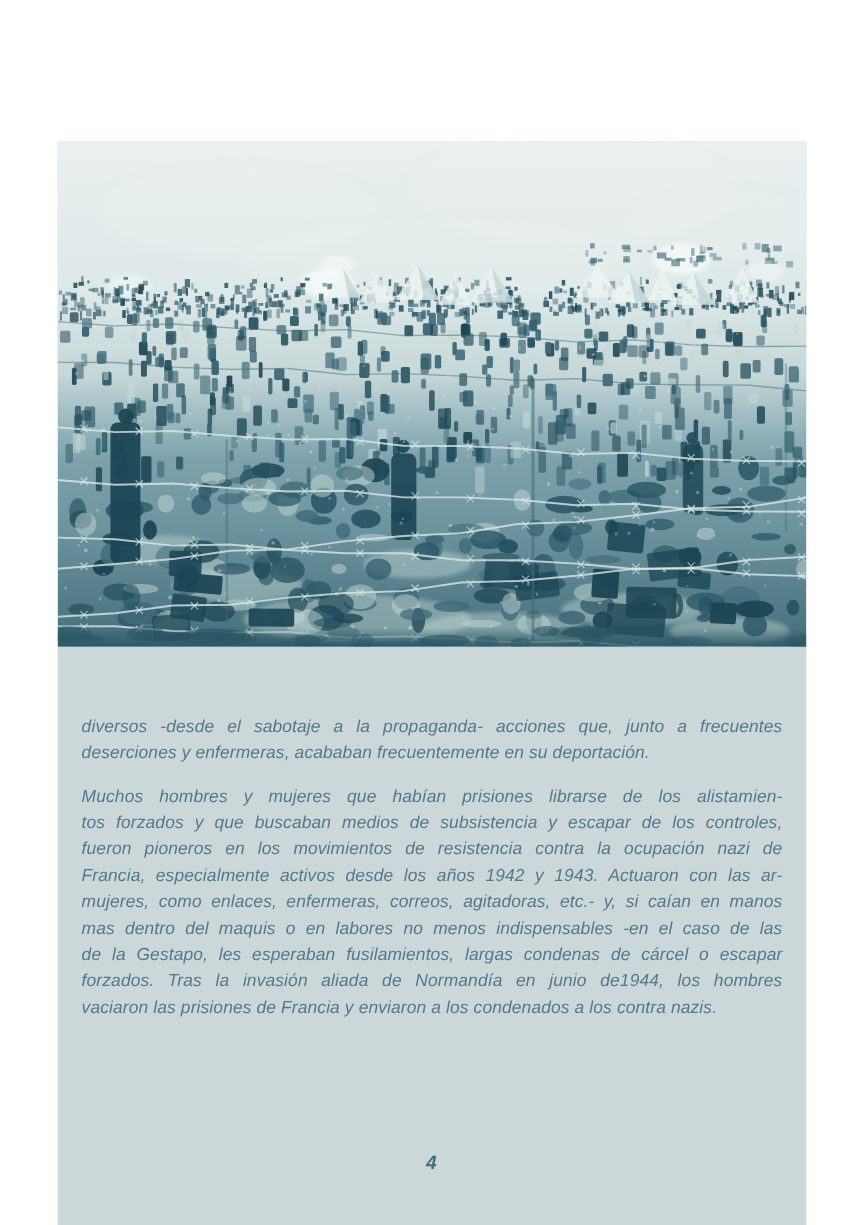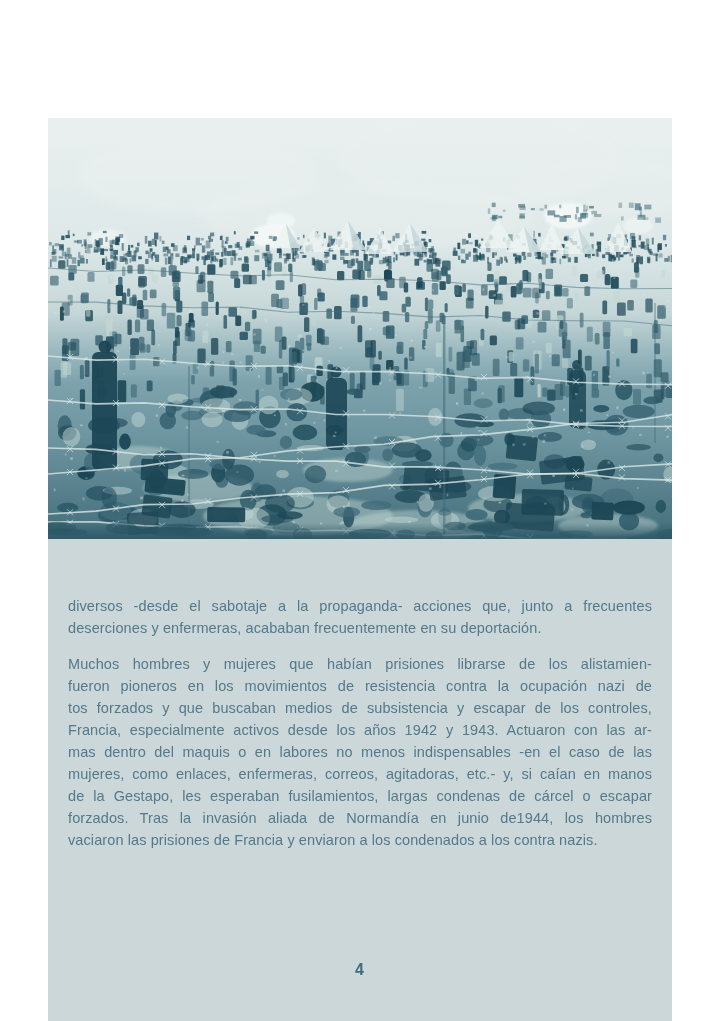--- a/index.html
+++ b/index.html
@@ -12,20 +12,21 @@
   .page {
     position: relative;
     width: 720px; height: 1021px;
     background: var(--page-bg, #ffffff);
   }
   .block {
     position: absolute;
     left: 48px; top: 118px;
     width: 624px; height: 903px;
     background: var(--panel, #ccd7d9);
+    font-style: italic;
   }
   .photo {
     position: absolute;
     left: 0; top: 0;
     width: 624px; height: 421px;
     overflow: hidden;
   }
   .photo svg { display: block; width: 624px; height: 421px; }
   .textwrap {
     position: absolute;
@@ -1531,25 +1532,25 @@
         </svg>
     </div>
 
     <div class="textwrap">
       <div class="para">
         <div class="line">diversos -desde el sabotaje a la propaganda- acciones que, junto a frecuentes</div>
         <div class="line end">deserciones y enfermeras, acababan frecuentemente en su deportación.</div>
       </div>
       <div class="para">
         <div class="line">Muchos hombres y mujeres que habían prisiones librarse de los alistamien-</div>
+        <div class="line">tos forzados y que buscaban medios de subsistencia y escapar de los controles,</div>
         <div class="line">fueron pioneros en los movimientos de resistencia contra la ocupación nazi de</div>
-        <div class="line">tos forzados y que buscaban medios de subsistencia y escapar de los controles,</div>
         <div class="line">Francia, especialmente activos desde los años 1942 y 1943. Actuaron con las ar-</div>
+        <div class="line">mujeres, como enlaces, enfermeras, correos, agitadoras, etc.- y, si caían en manos</div>
         <div class="line">mas dentro del maquis o en labores no menos indispensables -en el caso de las</div>
-        <div class="line">mujeres, como enlaces, enfermeras, correos, agitadoras, etc.- y, si caían en manos</div>
         <div class="line">de la Gestapo, les esperaban fusilamientos, largas condenas de cárcel o escapar</div>
         <div class="line">forzados. Tras la invasión aliada de Normandía en junio de1944, los hombres</div>
         <div class="line end">vaciaron las prisiones de Francia y enviaron a los condenados a los contra nazis.</div>
       </div>
     </div>
 
     <div class="pageno">4</div>
   </div>
 </div>
 

